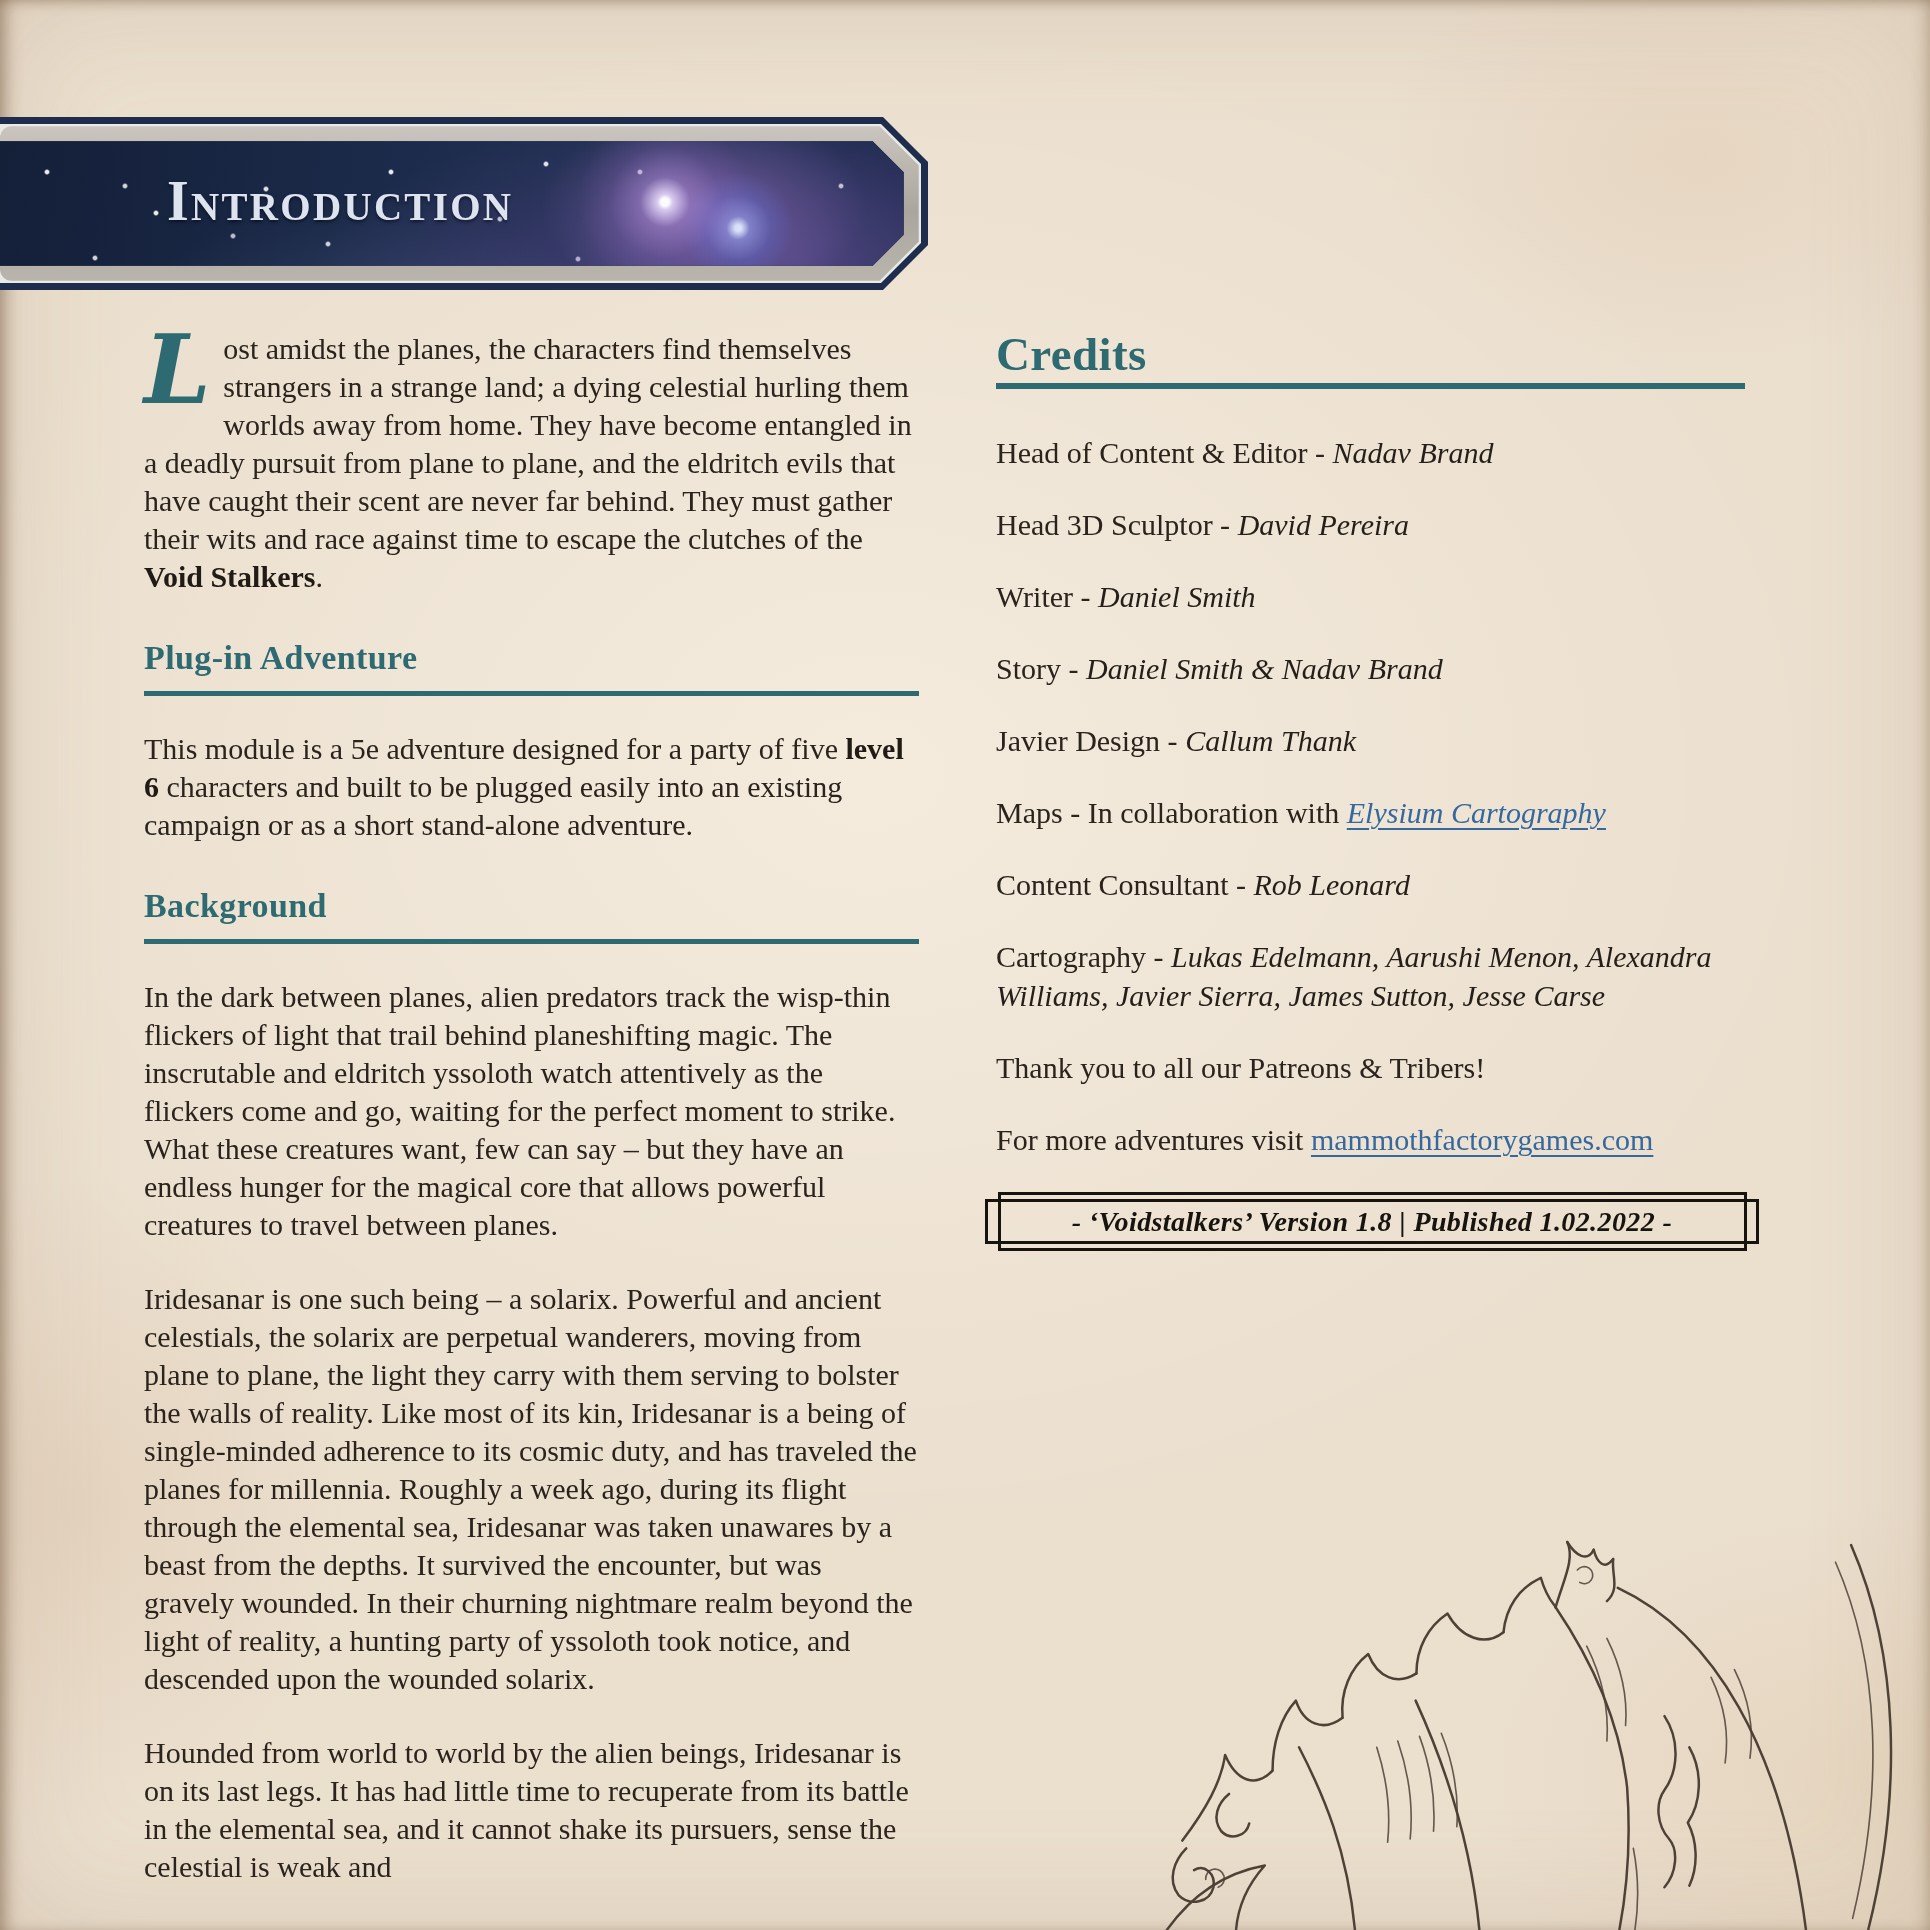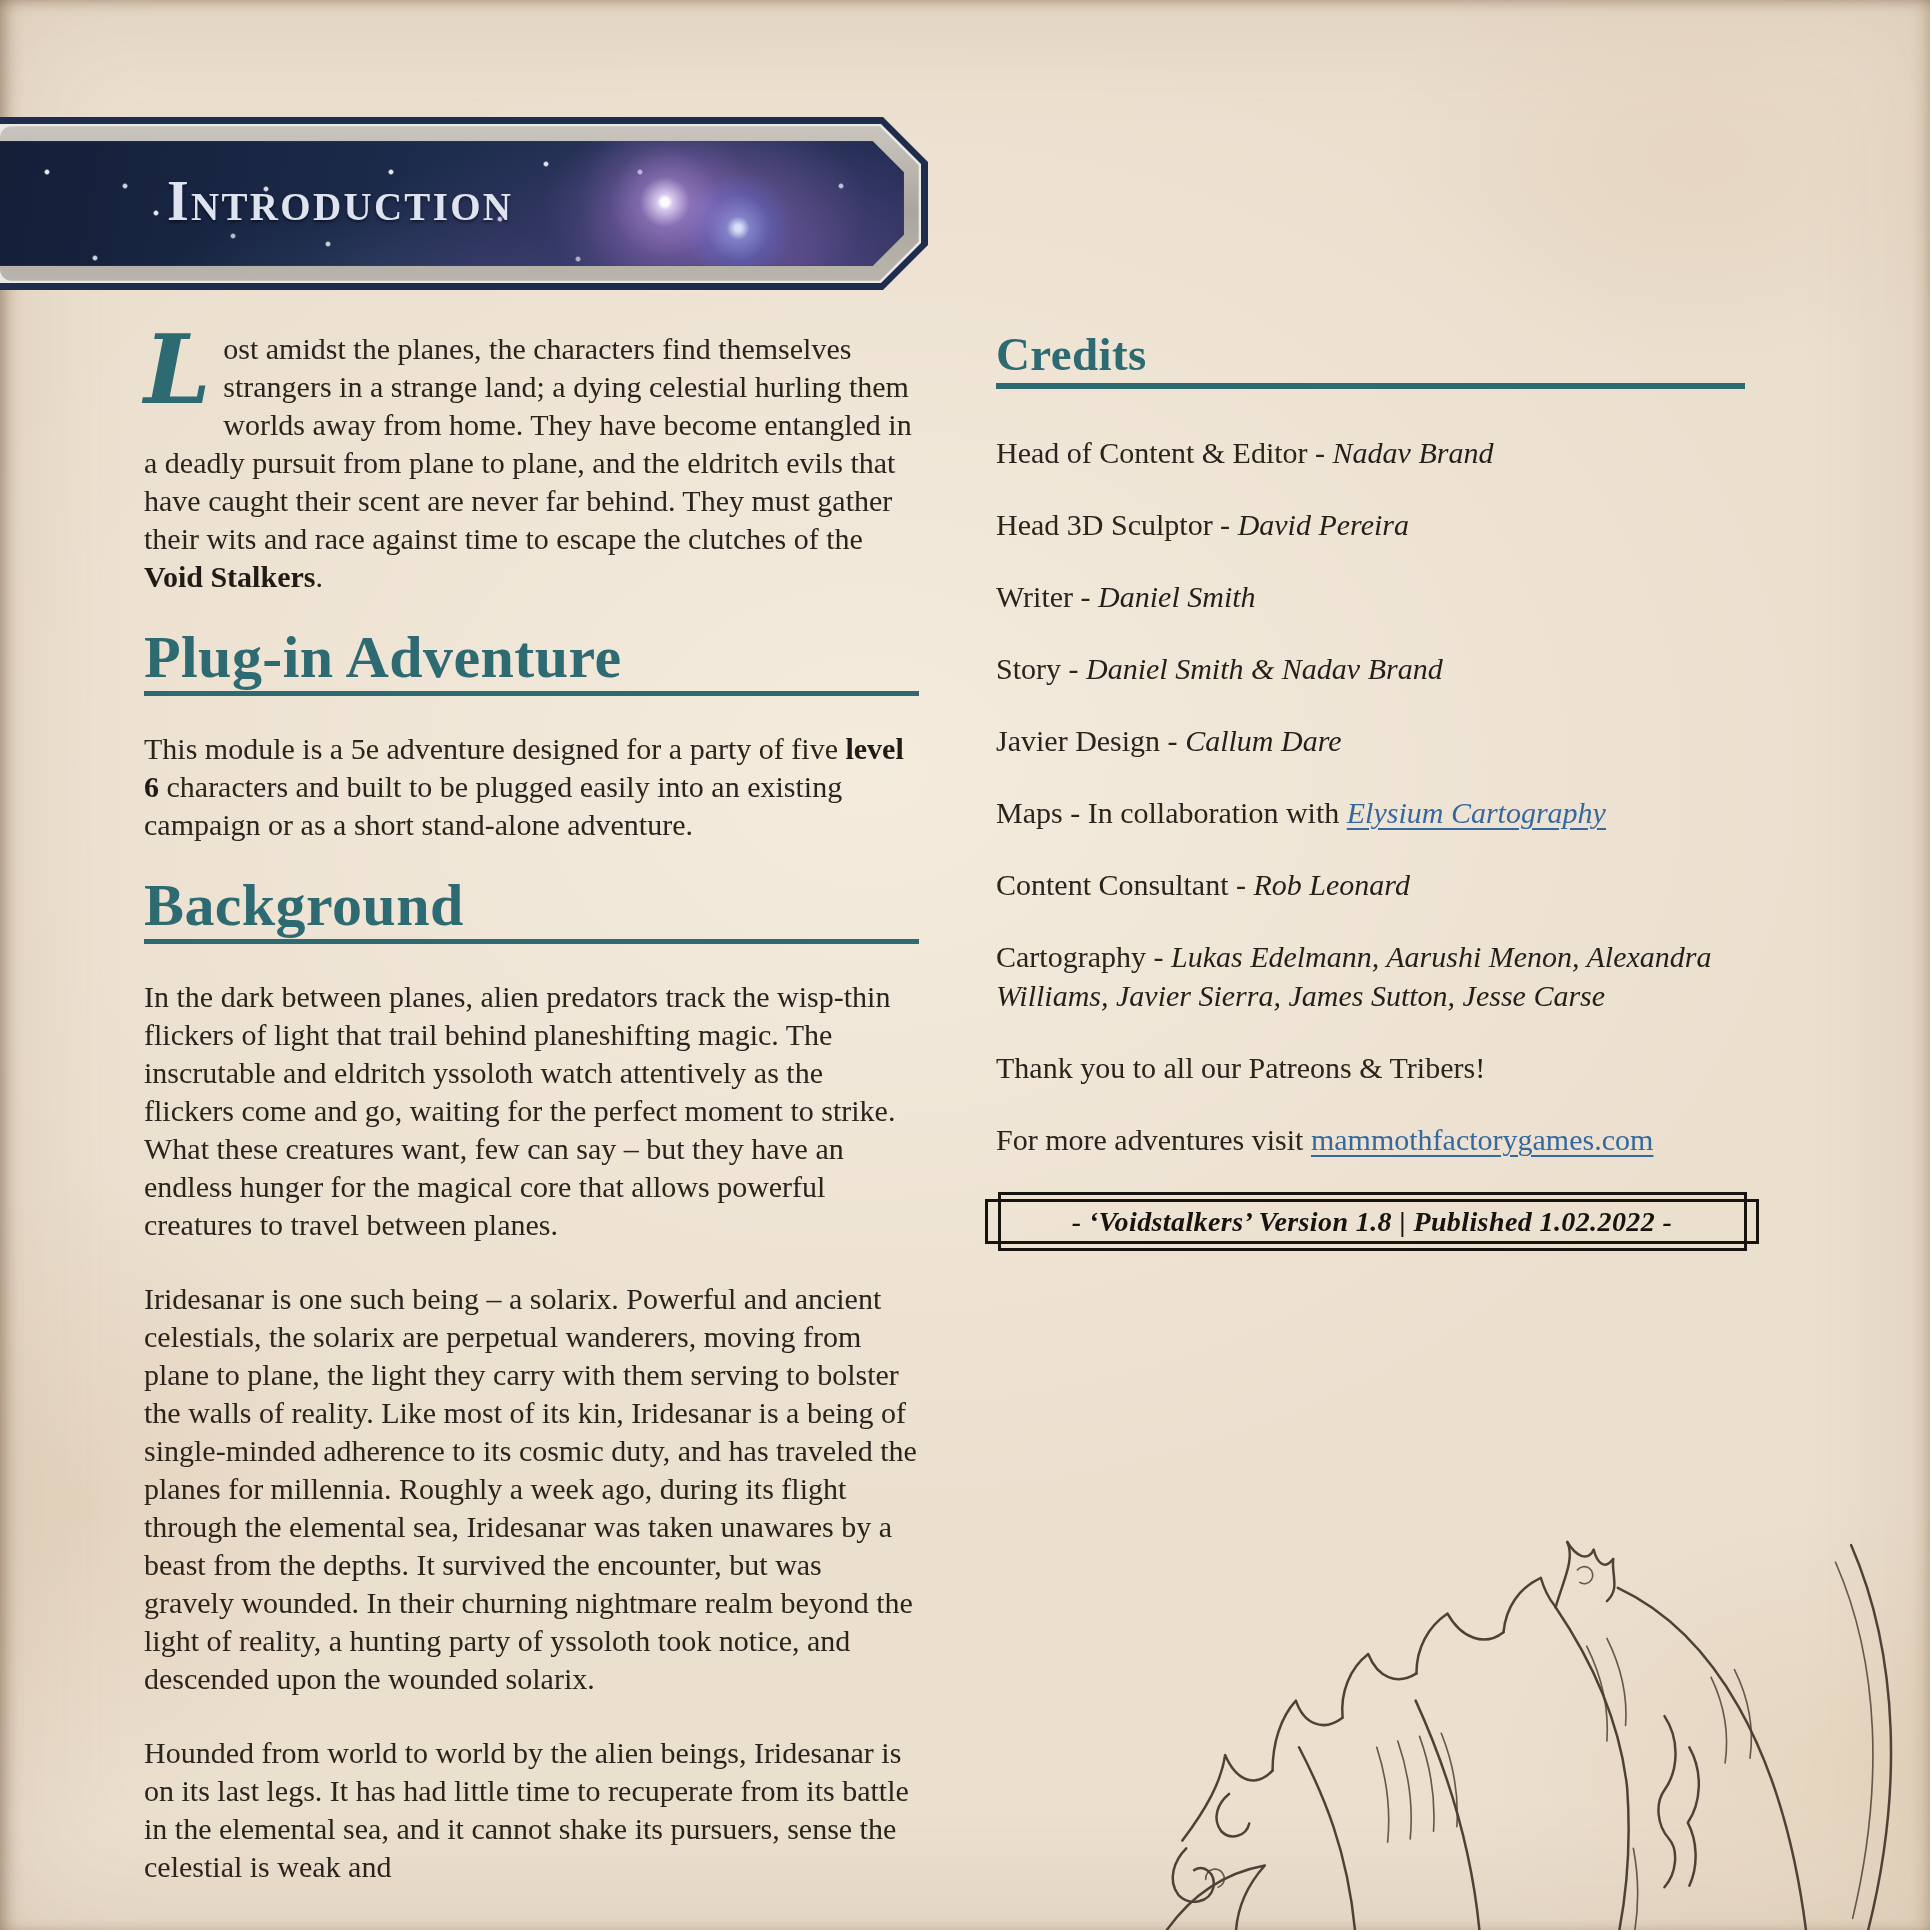--- a/index.html
+++ b/index.html
@@ -77,21 +77,21 @@
   }
 
   
   .col-left  { position:absolute; left:144px;  top:330px; width:775px; }
   .col-right { position:absolute; left:996px; top:330px; width:749px; }
 
   p.body { font-size:30px; line-height:38px; color:#2b241d; margin:0 0 36px; }
   p.body b { color:#211b15; }
 
   h2 {
-    color:#2d6a72; font-size:60px; line-height:51px; font-weight:bold; letter-spacing:0.4px;
+    color:#2d6a72; font-size:34px; line-height:51px; font-weight:bold; letter-spacing:0.4px;
     border-bottom:5.4px solid #2d6a72; padding-bottom:7.8px; margin:0 0 34px;
   }
   h2.mt { margin-top:20px; }
 
   .dropcap {
     float:left; font-family:"DejaVu Serif", serif; font-weight:bold; font-style:italic;
     font-size:95px; line-height:75px; padding:2.3px 12.5px 0 0; color:#2d6a72;
   }
 
   
@@ -144,21 +144,21 @@
     <p class="body">Hounded from world to world by the alien beings, Iridesanar is on its last legs. It has had little time to recuperate from its battle in the elemental sea, and it cannot shake its pursuers, sense the celestial is weak and</p>
   </div>
 
   <div class="col-right">
     <h2 class="credits">Credits</h2>
 
     <div class="credit"><span>Head of Content &amp; Editor - </span><i>Nadav Brand</i></div>
     <div class="credit"><span>Head 3D Sculptor - </span><i>David Pereira</i></div>
     <div class="credit"><span>Writer - </span><i>Daniel Smith</i></div>
     <div class="credit"><span>Story - </span><i>Daniel Smith &amp; Nadav Brand</i></div>
-    <div class="credit"><span>Javier Design - </span><i>Callum Dare</i></div>
+    <div class="credit"><span>Javier Design - </span><i>Callum Thank</i></div>
     <div class="credit"><span>Maps - In collaboration with </span><a class="doc-link italic" href="#">Elysium Cartography</a></div>
     <div class="credit"><span>Content Consultant - </span><i>Rob Leonard</i></div>
     <div class="credit"><span>Cartography - </span><i>Lukas Edelmann, Aarushi Menon, Alexandra Williams, Javier Sierra, James Sutton, Jesse Carse</i></div>
 
     <p class="thanks">Thank you to all our Patreons &amp; Tribers!</p>
     <p class="more"><span>For more adventures visit </span><a class="doc-link" href="#">mammothfactorygames.com</a></p>
 
     <div class="vbox">
       <div class="vbox-h"></div>
       <div class="vbox-v"></div>

